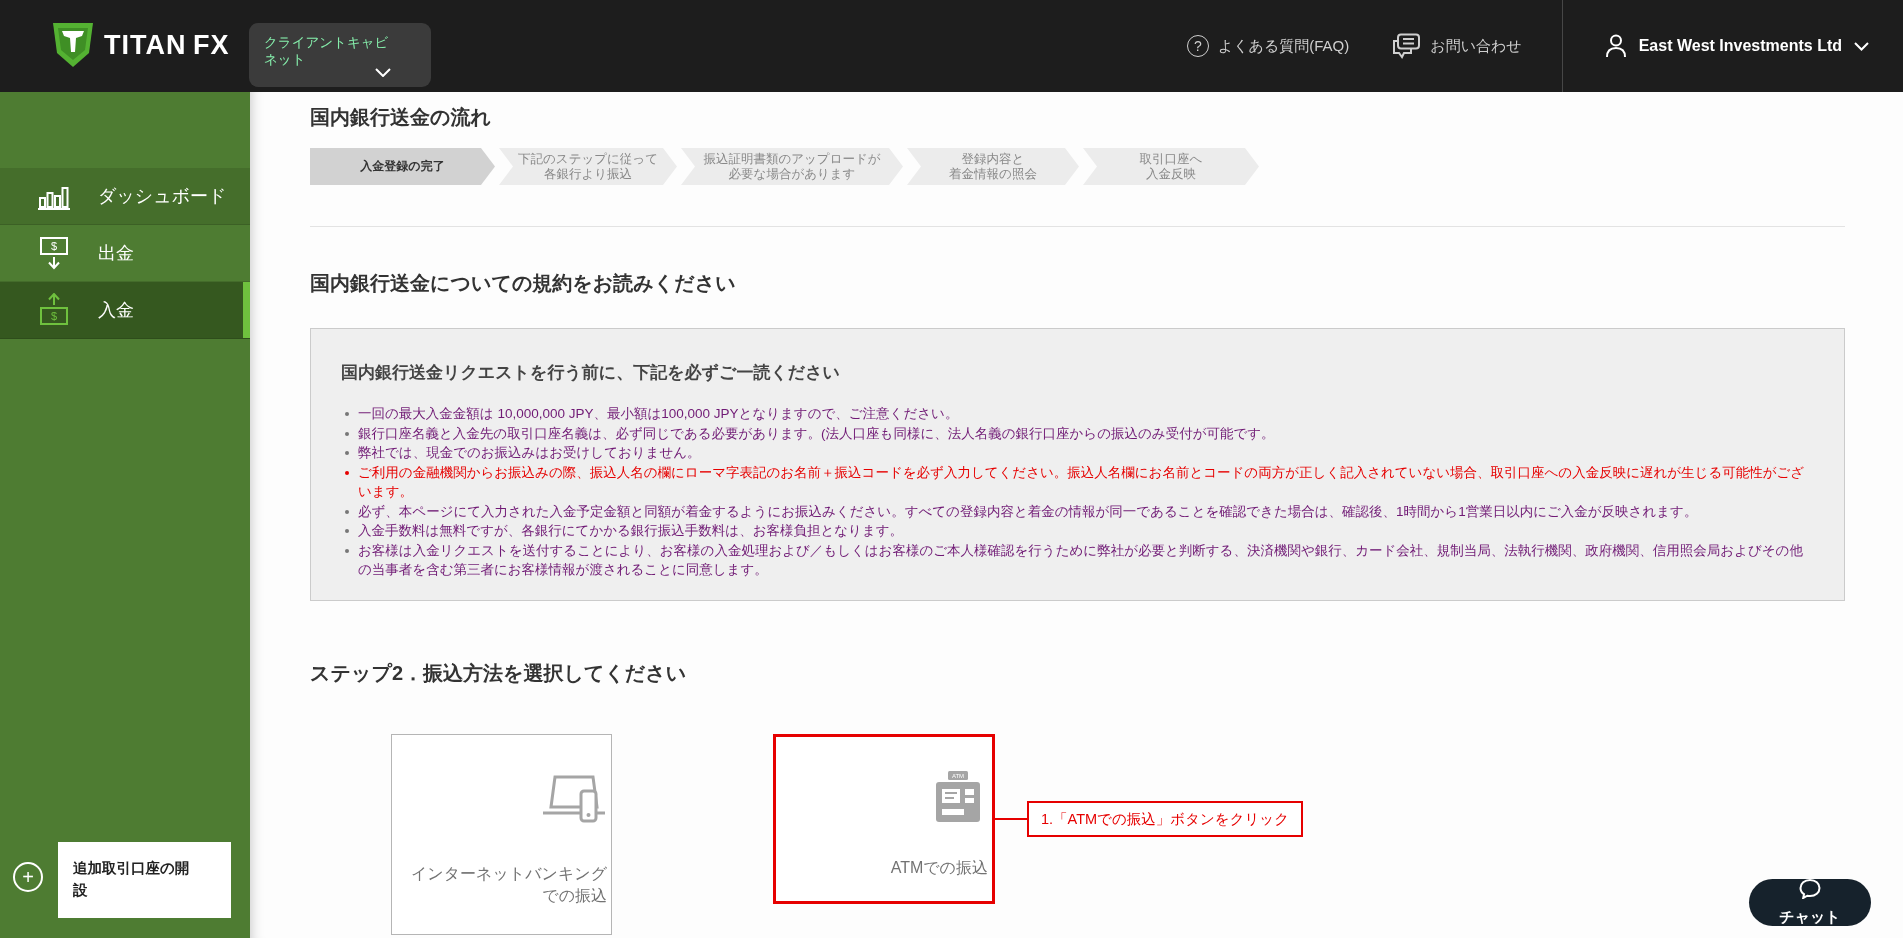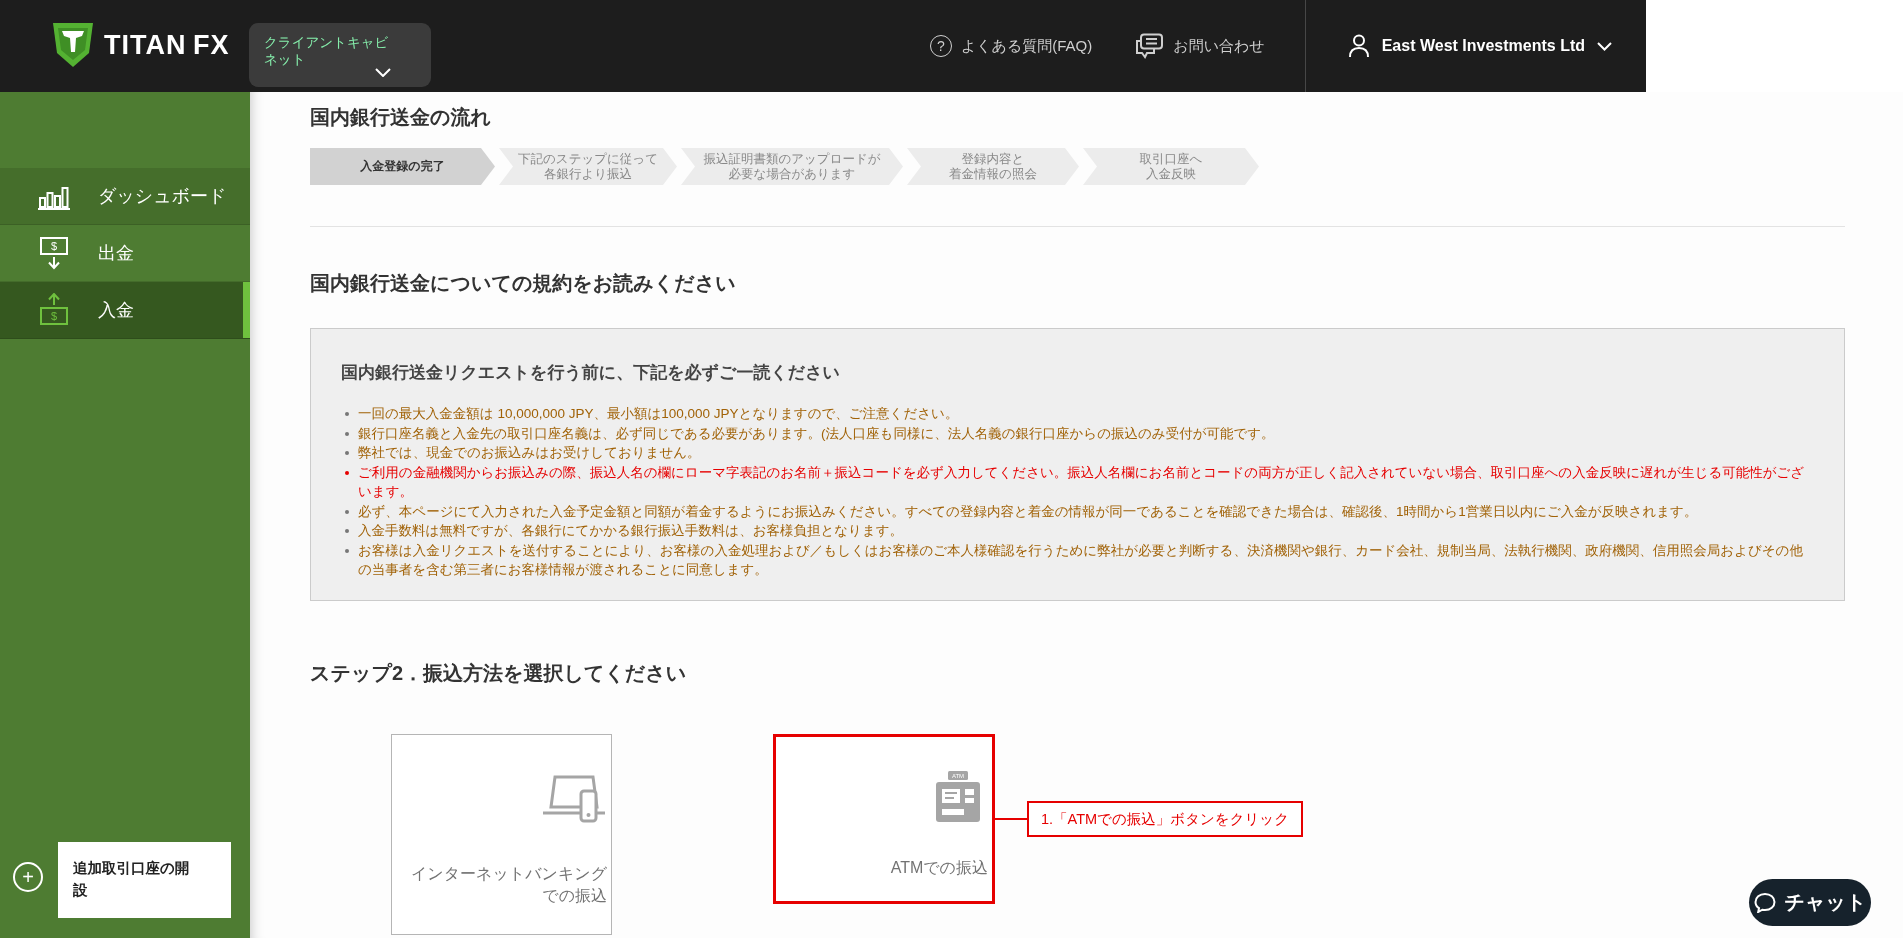--- a/index.html
+++ b/index.html
@@ -1,20 +1,20 @@
 <!DOCTYPE html>
 <html><head>
 <meta charset="utf-8">
 <style>
   * { margin:0; padding:0; box-sizing:border-box; }
   html,body { width:1903px; height:938px; }
   body { font-family:"Liberation Sans","DejaVu Sans",sans-serif; background:#fff; overflow:hidden; position:relative; }
 
   
-  .topbar { position:absolute; left:0; top:0; width:1646px; height:92px; background:#1d1d1d; z-index:30; }
+  .topbar { position:absolute; left:0; top:0; width:1903px; height:92px; background:#1d1d1d; z-index:30; }
   .logo { position:absolute; left:52px; top:22px; display:flex; align-items:center; gap:10px; }
   .brand-text { color:#fff; font-weight:bold; font-size:27px; letter-spacing:1px; word-spacing:-2px; }
   .nav-pill { position:absolute; left:249px; top:23px; width:182px; height:64px; background:#3b3b3b; border-radius:9px; color:#86efac; cursor:pointer; }
   .nav-pill .pill-label { display:block; padding:11px 34px 0 15px; font-size:13.5px; line-height:17px; }
   .nav-pill .pill-chev { position:absolute; right:40px; bottom:10px; }
   .topbar-right { position:absolute; right:0; top:0; height:92px; display:flex; align-items:center; }
   .hlink { display:flex; align-items:center; gap:9px; color:#cfcfcf; font-size:15px; cursor:pointer; }
   .faq-link { margin-right:42px; }
   .contact-link { margin-right:40px; }
   .qcircle { width:22px; height:22px; border:1.5px solid #cfcfcf; border-radius:50%; display:flex; align-items:center; justify-content:center; font-size:14px; color:#cfcfcf; }
@@ -41,35 +41,35 @@
   .step { height:37px; display:flex; flex-direction:column; justify-content:center; text-align:center; background:#ececec; color:#888; font-size:12.5px; line-height:15px; margin-right:4px;
           clip-path: polygon(14px 50%, 0 0, calc(100% - 14px) 0, 100% 50%, calc(100% - 14px) 100%, 0 100%); }
   .step.first { clip-path: polygon(0 0, calc(100% - 14px) 0, 100% 50%, calc(100% - 14px) 100%, 0 100%); background:#d2d2d2; color:#333; font-weight:bold; font-size:12px; }
   .step:nth-child(1){ width:185px; } .step:nth-child(2){ width:178px; } .step:nth-child(3){ width:222px; } .step:nth-child(4){ width:172px; } .step:nth-child(5){ width:176px; }
   .step span:empty { display:none; }
   .rule { position:absolute; left:60px; top:134px; width:1535px; height:1px; background:#e3e3e3; }
   .terms-title { top:178px; }
   .terms-box { position:absolute; left:60px; top:236px; width:1535px; height:273px; background:#efefef; border:1px solid #cbcbcb; padding:32px 30px 0 30px; }
   .terms-box h3 { color:#444; font-size:17px; font-weight:bold; margin-bottom:20px; }
   .terms-box ul { list-style:none; }
-  .terms-box li { position:relative; padding-left:17px; font-size:13.5px; line-height:19.5px; color:#a16207; }
+  .terms-box li { position:relative; padding-left:17px; font-size:13.5px; line-height:19.5px; color:#701a75; }
   .terms-box li::before { content:""; position:absolute; left:4px; top:8px; width:4px; height:4px; border-radius:50%; background:#777; }
   .terms-box li.alert { color:#e60000; }
   .terms-box li.alert::before { background:#e60000; }
   .step2-title { top:568px; }
   .method-card { position:absolute; background:#fff; border:1px solid #b5b5b5; text-align:right; color:#737373; font-size:16px; line-height:22px; cursor:pointer; }
   .card-internet { left:141px; top:642px; width:221px; height:201px; padding:38px 4px 0 4px; }
   .card-atm { left:523px; top:642px; width:222px; height:170px; border:3px solid #e60000; padding:34px 4px 0 4px; }
   .card-label { display:block; margin-top:28px; }
   .card-atm .card-label { margin-top:26px; }
   .anno-line { position:absolute; left:745px; top:726px; width:32px; height:2px; background:#e60000; }
   .anno-box { position:absolute; left:777px; top:709px; height:36px; border:2px solid #e60000; background:#fff; color:#e60000; font-size:14.5px; display:flex; align-items:center; padding:0 12px; white-space:nowrap; }
 
   
-  .chat-pill { position:absolute; left:1749px; top:879px; width:122px; height:47px; background:#16222c; border-radius:26px; display:flex; align-items:center; justify-content:center; gap:9px; color:#fff; font-size:20px; font-weight:bold; cursor:pointer; z-index:40; }
+  .chat-pill { position:absolute; left:1749px; top:879px; width:122px; height:47px; background:#16222c; border-radius:26px; display:flex; align-items:center; justify-content:center; gap:9px; color:#fff; font-size:15px; font-weight:bold; cursor:pointer; z-index:40;flex-direction:column; }
 
   svg { display:block; }
 </style>
 </head>
 <body>
 
 <div class="topbar">
   <div class="logo">
     <span>
       <svg width="42" height="46" viewBox="0 0 42 46">

